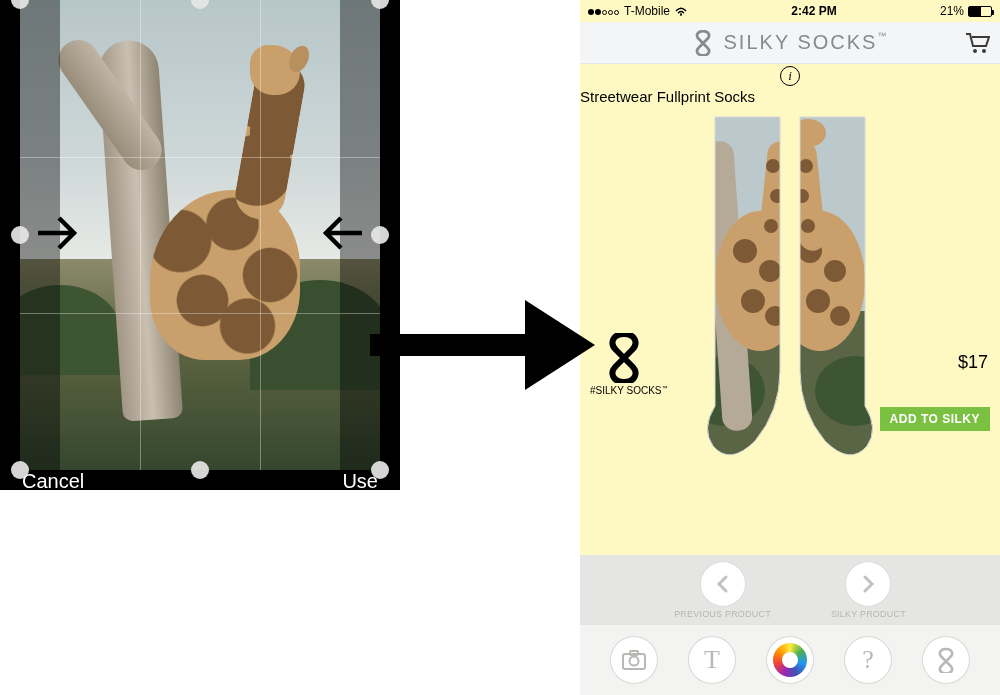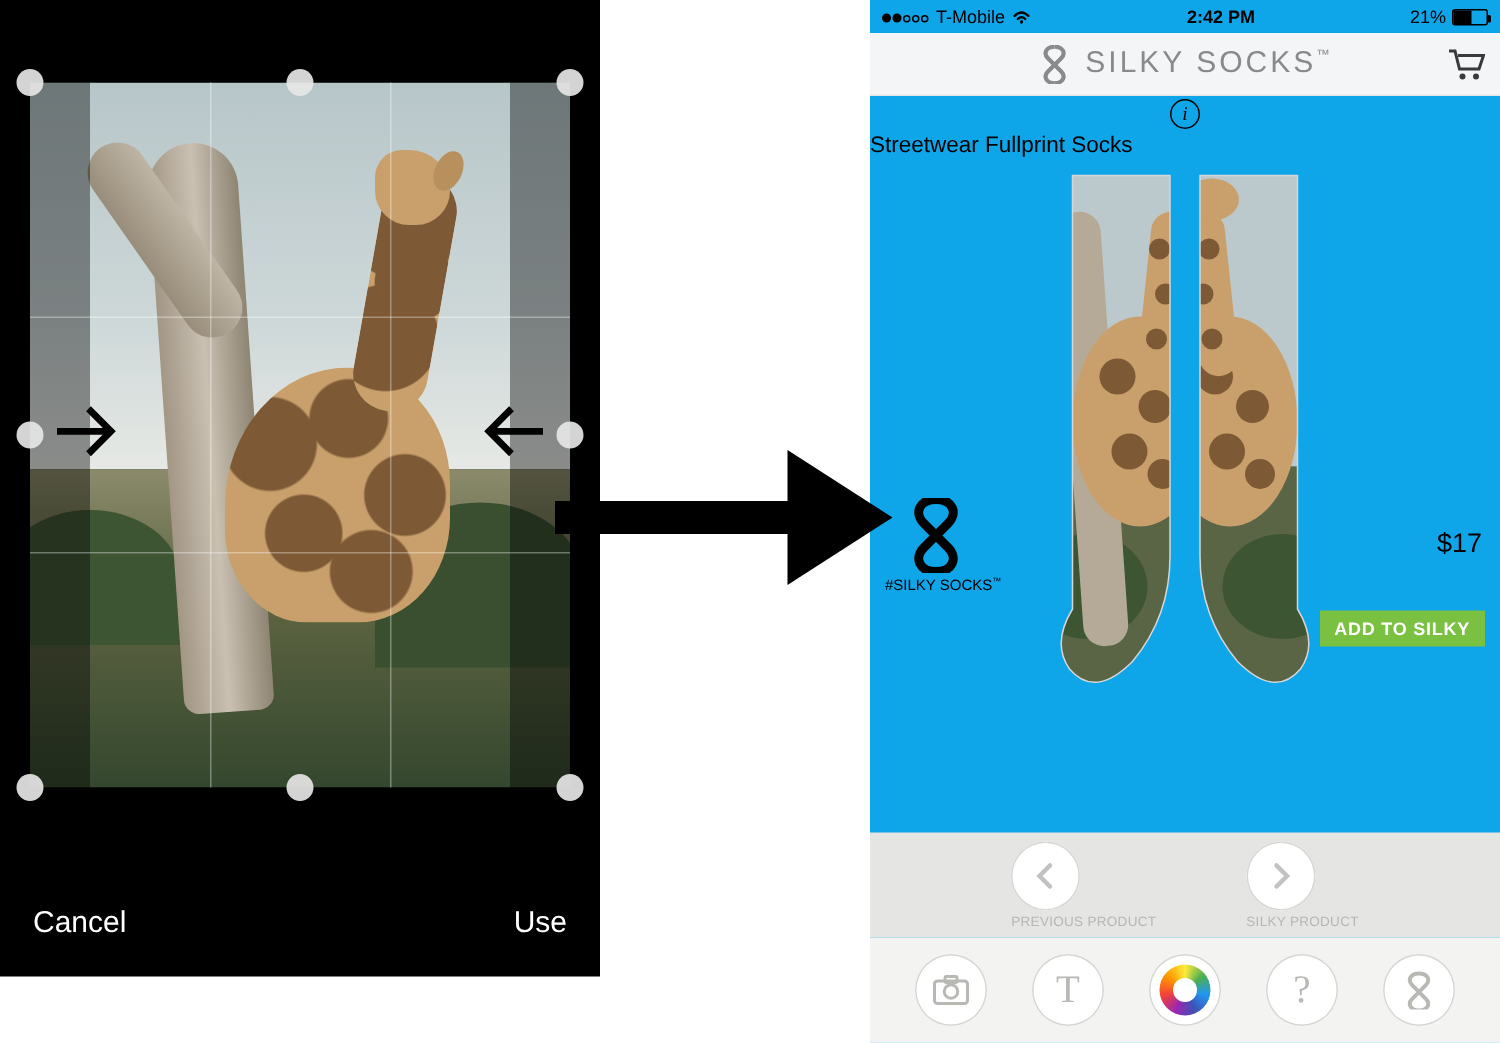--- a/index.html
+++ b/index.html
@@ -1,19 +1,19 @@
 <!DOCTYPE html>
 <html><head>
 <meta charset="utf-8">
 <style>
   * { margin: 0; padding: 0; box-sizing: border-box; }
   body { font-family: -apple-system, Helvetica, Arial, sans-serif; width: 1000px; height: 695px; background: #fff; display: flex; position: relative; overflow: hidden; }
 
   
-  .crop-panel { width: 400px; height: 651px; background: #000; display: flex; flex-direction: column; }
+  .crop-panel { width: 400px; height: 490px; background: #000; display: flex; flex-direction: column; }
   .crop-area { flex: 1; position: relative; display: flex; align-items: center; justify-content: center; }
   .crop-box { position: relative; width: 360px; height: 470px; }
   .crop-img { position: absolute; inset: 0; overflow: hidden; }
   .sky { position:absolute; top:0; left:0; right:0; height:55%; background: linear-gradient(#b7c6c9,#cdd7d8 60%,#e6e9e5); }
   .ground { position:absolute; bottom:0; left:0; right:0; height:45%; background: linear-gradient(#8b8b6b,#5f6542 40%,#34472e); }
   .bush1 { position:absolute; bottom:95px; left:-20px; width:120px; height:90px; background:#3e5534; border-radius:50% 50% 0 0; }
   .bush2 { position:absolute; bottom:80px; right:-10px; width:140px; height:110px; background:#3a4f2f; border-radius:50% 50% 0 0; }
   .trunk { position:absolute; left:90px; top:40px; width:60px; height:380px; background:linear-gradient(90deg,#a29685,#c9c0b2 50%,#8e8472); border-radius:30px 30px 10px 10px; transform: rotate(-4deg); }
   .branch1 { position:absolute; left:70px; top:30px; width:40px; height:150px; background:linear-gradient(90deg,#988d7a,#bfb5a5); border-radius:20px; transform: rotate(-35deg); }
   .giraffe { position:absolute; left:130px; top:70px; width:160px; height:300px; }
@@ -26,21 +26,21 @@
   .dim-side { position:absolute; top:0; bottom:0; width:40px; background: rgba(0,0,0,0.4); }
   .crop-arrow { position:absolute; top:50%; transform: translateY(-50%); color:#000; }
   .crop-arrow svg { width:60px; height:60px; stroke:#000; stroke-width:3; fill:none; }
   .crop-footer { height:72px; display:flex; justify-content:space-between; align-items:center; padding: 0 22px; color:#fff; font-size:20px; font-weight:300; }
   .crop-footer span { cursor:pointer; }
 
   
   .center-arrow { position:absolute; left:370px; top:300px; width:225px; height:90px; z-index:5; }
 
   
-  .app-panel { position:absolute; left:580px; top:0; width:420px; height:695px; background:#0ea5e9; display:flex; flex-direction:column; }
+  .app-panel { position:absolute; left:580px; top:0; width:420px; height:695px; background:#fef9c3; display:flex; flex-direction:column; }
   .status-bar { height:22px; display:flex; align-items:center; justify-content:space-between; padding:0 8px; font-size:12px; color:#000; font-weight:500; }
   .status-left { display:flex; align-items:center; gap:4px; }
   .sig-dots span { display:inline-block; width:6px; height:6px; border-radius:50%; margin-right:1px; background:#000; }
   .sig-dots span.empty { background:transparent; border:1px solid #000; width:5px; height:5px; }
   .status-right { display:flex; align-items:center; gap:4px; }
   .wifi-icon { width:14px; height:10px; }
   .battery { width:24px; height:11px; border:1px solid #000; border-radius:2px; position:relative; }
   .battery::after { content:""; position:absolute; right:-3px; top:3px; width:2px; height:5px; background:#000; border-radius:0 1px 1px 0; }
   .battery-fill { height:100%; background:#000; }
   .app-header { height:42px; background:#f4f5f6; display:flex; align-items:center; justify-content:center; position:relative; border-bottom:1px solid #e5e5e5; }
@@ -55,21 +55,21 @@
   .product-title { text-align:left; font-size:15px; margin-top:2px; font-weight:400; }
   .product-stage { flex:1; position:relative; display:flex; align-items:flex-start; justify-content:center; margin-top:6px; }
   .socks { display:flex; gap:0px; }
   .sock-shape { width:85px; height:350px; position:relative; }
   .sock-shape svg { width:100%; height:100%; }
   .watermark { position:absolute; left:10px; bottom:165px; text-align:center; color:#000; font-size:10px; }
   .watermark .logo-big { width:50px; height:50px; }
   .price { position:absolute; right:12px; bottom:188px; font-size:18px; }
   .add-cart { position:absolute; right:10px; bottom:130px; background:#7ac142; color:#fff; font-size:12px; font-weight:600; padding:5px 10px; letter-spacing:0.5px; cursor:pointer; }
   .nav-row { height:70px; background:#e5e6e3; display:flex; align-items:center; justify-content:center; gap:60px; margin-top:-6px; }
-  .nav-item { display:flex; flex-direction:column; align-items:flex-start; gap:2px; cursor:pointer; }
+  .nav-item { display:flex; flex-direction:column; align-items:center; gap:2px; cursor:pointer; }
   .nav-circle { width:46px; height:46px; border-radius:50%; background:#fff; display:flex; align-items:center; justify-content:center; color:#c2c3c0; box-shadow: inset 0 0 0 1px #d6d7d3; }
   .nav-label { font-size:9px; color:#b6b7b3; letter-spacing:0.2px; }
   .tool-row { height:70px; background:#f3f4f1; display:flex; align-items:center; justify-content:space-evenly; }
   .tool-btn { width:48px; height:48px; border-radius:50%; background:#fff; display:flex; align-items:center; justify-content:center; box-shadow: inset 0 0 0 1px #d6d7d3; color:#b8b9b5; cursor:pointer; }
   .color-wheel { width:34px; height:34px; border-radius:50%; background: conic-gradient(#ffeb3b,#4caf50,#2196f3,#3f51b5,#9c27b0,#f44336,#ff9800,#ffeb3b); position:relative; }
   .color-wheel::after { content:""; position:absolute; inset:9px; border-radius:50%; background:#fff; }
 </style>
 </head>
 <body>
 

